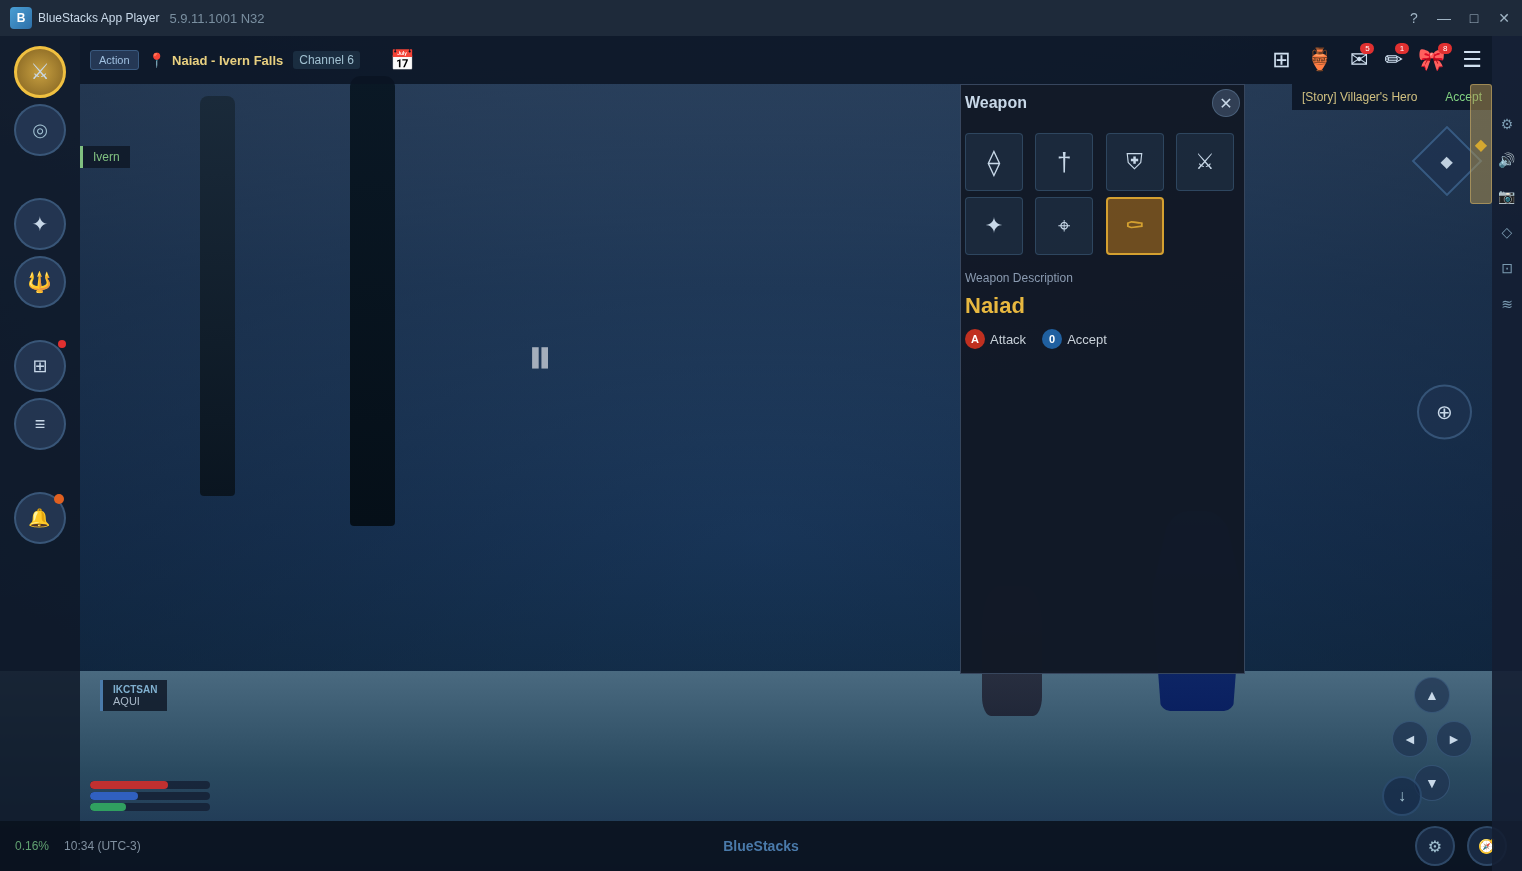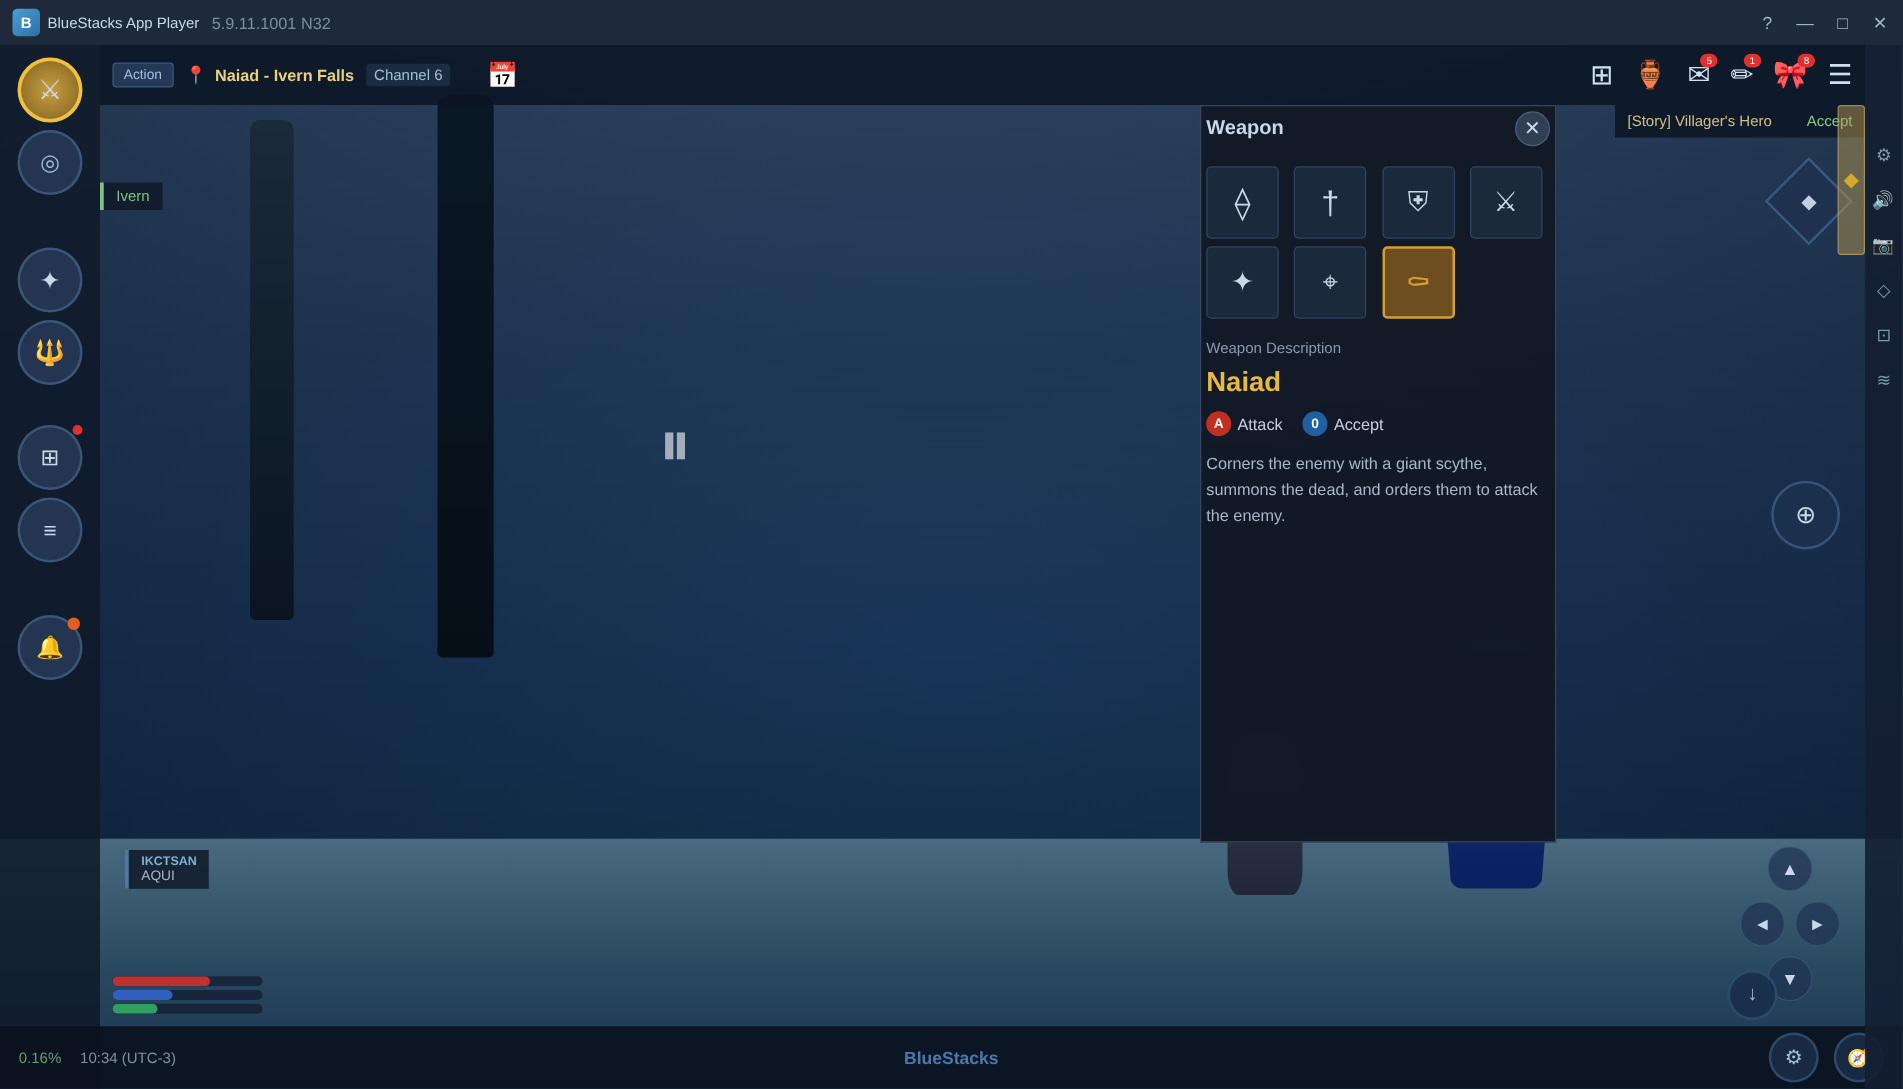--- a/index.html
+++ b/index.html
@@ -578,21 +578,20 @@
       <div class="weapon-stats">
         <div class="stat-item">
           <div class="stat-icon attack">A</div>
           <span class="stat-label">Attack</span>
         </div>
         <div class="stat-item">
           <div class="stat-icon defense">0</div>
           <span class="stat-label">Accept</span>
         </div>
       </div>
-      <div class="weapon-description">Corners the enemy with a giant scythe, summons the dead, and orders them to attack the enemy.</div>
     </div>
   </div>
 
   <div class="chat-notif">
     <div style="color:#80b0d0;font-size:10px;font-weight:bold;">IKCTSAN</div>
     <div>AQUI</div>
   </div>
 
   <div class="game-right-btns" style="right:50px;top:45%;transform:translateY(-50%);">
     <div class="game-round-btn" style="width:55px;height:55px;">

